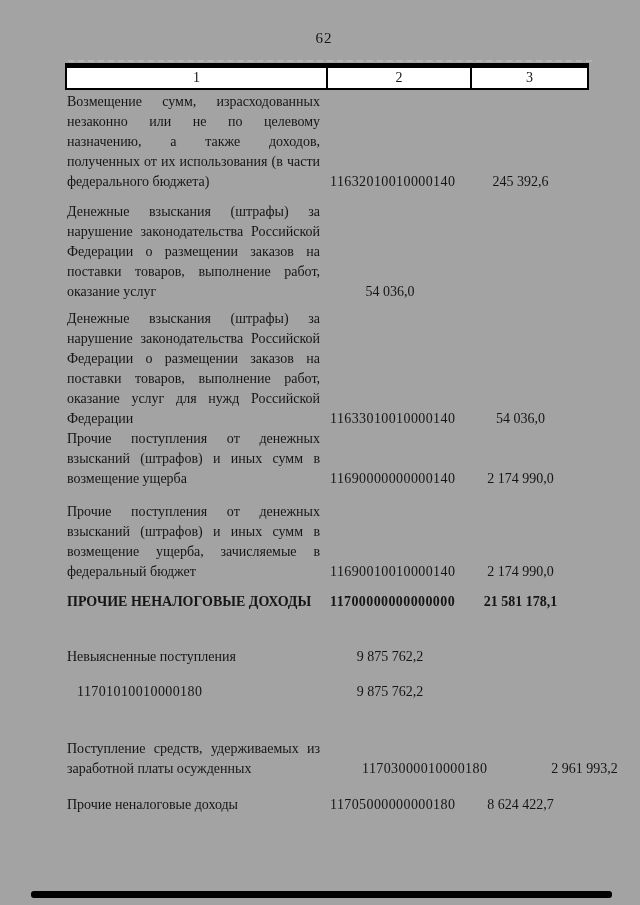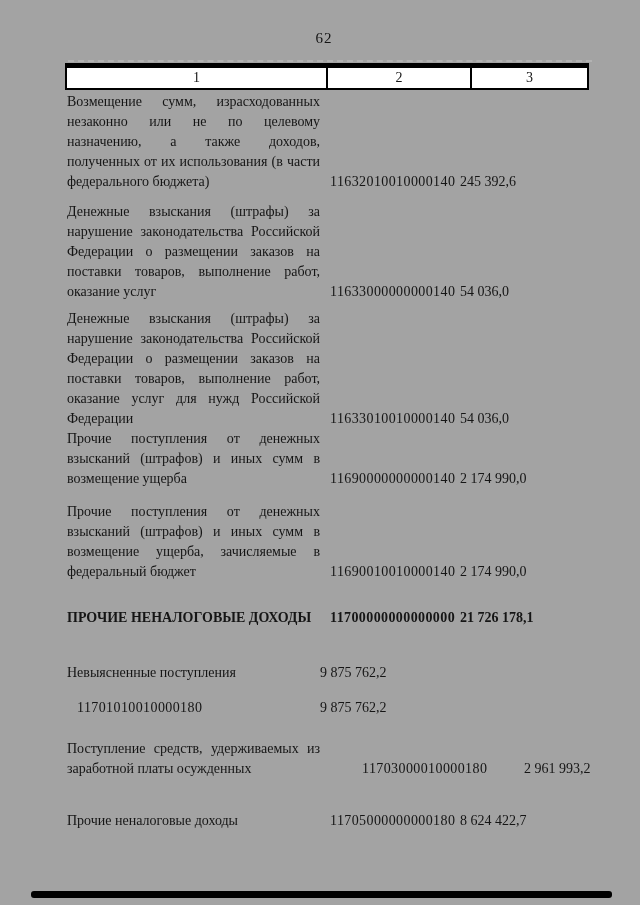--- a/index.html
+++ b/index.html
@@ -55,21 +55,21 @@
     position: absolute;
     left: 67px;
     width: 514px;
     display: grid;
     grid-template-columns: 253px 140px 121px;
     align-items: end;
   }
   .cell { font-size: 14px; line-height: 20px; }
   .cell.name { text-align: justify; }
   .cell.code { padding-left: 10px; letter-spacing: 0.4px; white-space: nowrap; }
-  .cell.amount { text-align: left; white-space: nowrap; margin-top: 16px; }
+  .cell.amount { text-align: center; white-space: nowrap; }
   .row.bold .cell { font-weight: 700; line-height: 21px; }
 
   
   .bottom-bar {
     position: absolute;
     left: 31px;
     top: 891px;
     width: 581px;
     height: 7px;
     background: #000;
@@ -92,42 +92,41 @@
   </div>
 
   <div id="rows">
       <div class="row" style="top: 92px;">
     <div class="cell name">Возмещение сумм, израсходованных незаконно или не по целевому назначению, а также доходов, полученных от их использования (в части федерального бюджета)</div>
     <div class="cell code">11632010010000140</div>
     <div class="cell amount">245 392,6</div>
   </div>
       <div class="row" style="top: 202px;">
     <div class="cell name">Денежные взыскания (штрафы) за нарушение законодательства Российской Федерации о размещении заказов на поставки товаров, выполнение работ, оказание услуг</div>
-    <div class="cell code">11633000000000140</div>
     <div class="cell amount">54 036,0</div>
   </div>
       <div class="row" style="top: 309px;">
     <div class="cell name">Денежные взыскания (штрафы) за нарушение законодательства Российской Федерации о размещении заказов на поставки товаров, выполнение работ, оказание услуг для нужд Российской Федерации</div>
     <div class="cell code">11633010010000140</div>
     <div class="cell amount">54 036,0</div>
   </div>
       <div class="row" style="top: 429px;">
     <div class="cell name">Прочие поступления от денежных взысканий (штрафов) и иных сумм в возмещение ущерба</div>
     <div class="cell code">11690000000000140</div>
     <div class="cell amount">2 174 990,0</div>
   </div>
       <div class="row" style="top: 502px;">
     <div class="cell name">Прочие поступления от денежных взысканий (штрафов) и иных сумм в возмещение ущерба, зачисляемые в федеральный бюджет</div>
     <div class="cell code">11690010010000140</div>
     <div class="cell amount">2 174 990,0</div>
   </div>
       <div class="row bold" style="top: 591px;">
     <div class="cell name">ПРОЧИЕ НЕНАЛОГОВЫЕ ДОХОДЫ</div>
     <div class="cell code">11700000000000000</div>
-    <div class="cell amount">21 726 178,1</div>
+    <div class="cell amount">21 581 178,1</div>
   </div>
       <div class="row" style="top: 647px;">
     <div class="cell name">Невыясненные поступления</div>
     <div class="cell amount">9 875 762,2</div>
   </div>
       <div class="row" style="top: 682px;">
     <div class="cell code">11701010010000180</div>
     <div class="cell amount">9 875 762,2</div>
   </div>
       <div class="row" style="top: 739px; gap: 32px;">

